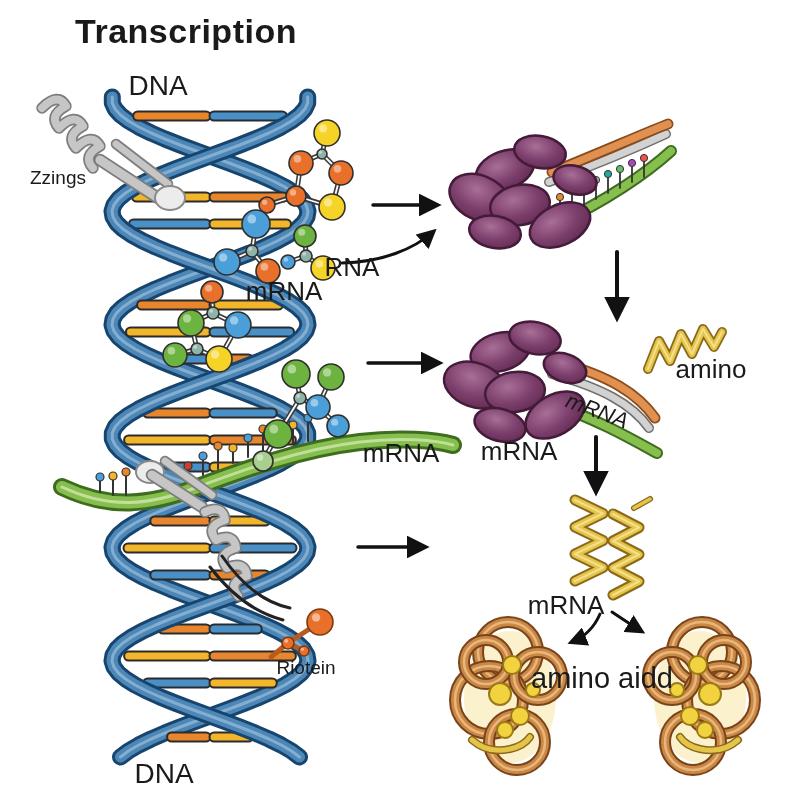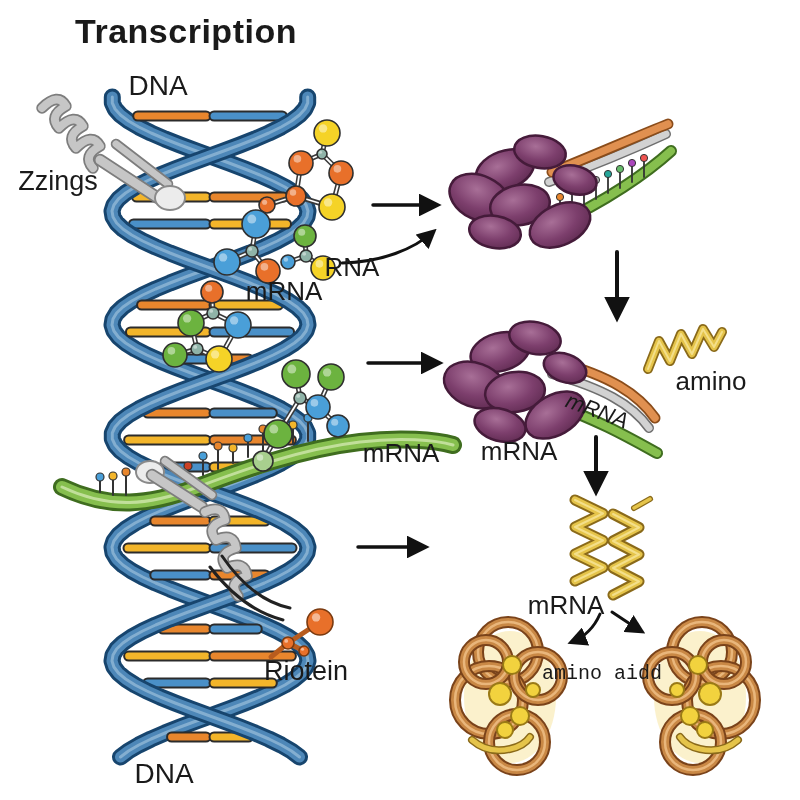--- a/index.html
+++ b/index.html
@@ -2,21 +2,21 @@
 <html><head>
 <meta charset="utf-8">
 <style>
   html,body{margin:0;padding:0;background:#fff;}
   #stage{position:relative;width:800px;height:800px;background:#fff;overflow:hidden;
          font-family:"Liberation Sans", sans-serif;}
   #art{position:absolute;left:0;top:0;}
   .lbl{position:absolute;transform:translateX(-50%);white-space:nowrap;
        color:#1a1a1a;font-size:26px;line-height:1;}
   .title{font-size:34px;font-weight:700;letter-spacing:0.5px;}
-  .small{font-size:27px;}
+  .small{font-size:19px;}
   .ital{font-style:italic;font-size:22px;}
 </style>
 </head>
 <body>
 
 <div id="stage">
 
   <svg id="art" width="800" height="800" viewBox="0 0 800 800">
     <defs>
       <marker id="ah" viewBox="0 0 10 10" refX="7.5" refY="5" markerWidth="6.5" markerHeight="6.5" orient="auto-start-reverse">
@@ -400,16 +400,16 @@
   <div class="lbl" style="left:158px;top:72px;font-size:28px;">DNA</div>
   <div class="lbl small" style="left:58px;top:168px;">Zzings</div>
   <div class="lbl" style="left:284px;top:278px;">mRNA</div>
   <div class="lbl" style="left:352px;top:254px;">RNA</div>
   <div class="lbl" style="left:401px;top:440px;">mRNA</div>
   <div class="lbl small" style="left:306px;top:658px;text-align:center;">Riotein</div>
   <div class="lbl" style="left:164px;top:760px;font-size:28px;">DNA</div>
 
   <div class="lbl" style="left:519px;top:438px;">mRNA</div>
   <div class="lbl ital" style="left:597px;top:400px;transform:translateX(-50%) rotate(20deg);">mRNA</div>
-  <div class="lbl" style="left:711px;top:368px;">amino</div>
+  <div class="lbl" style="left:711px;top:356px;">amino</div>
   <div class="lbl" style="left:566px;top:592px;">mRNA</div>
-  <div class="lbl" style="left:602px;top:664px;font-size:20px;font-family:Liberation Mono, monospace;">amino aidd</div>
+  <div class="lbl" style="left:602px;top:664px;font-size:29px;">amino aidd</div>
 </div>
 
 </body></html>

